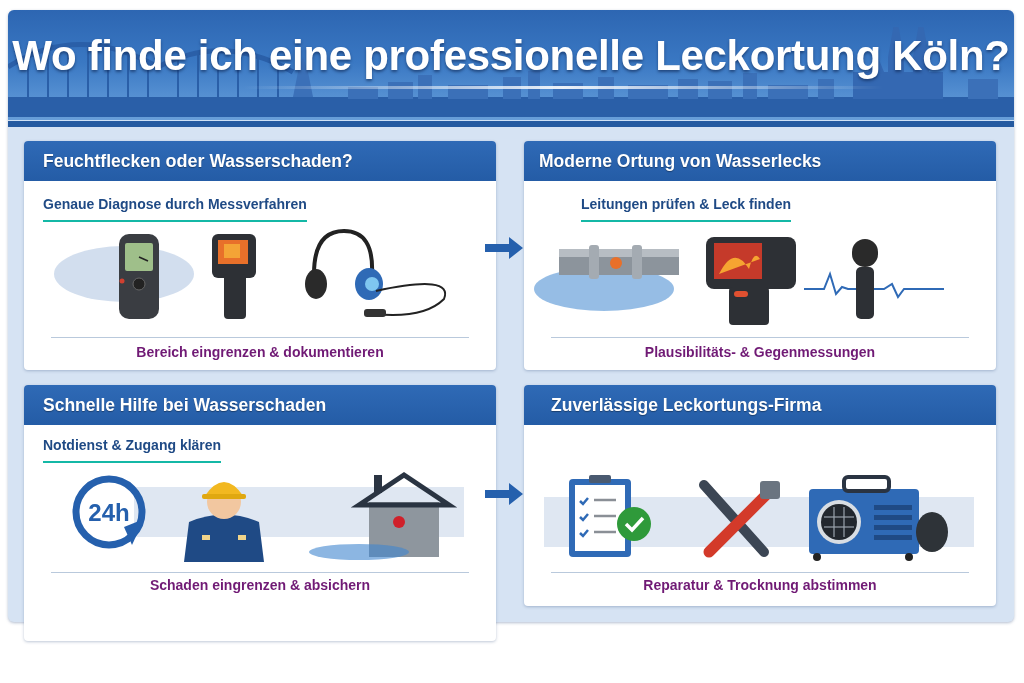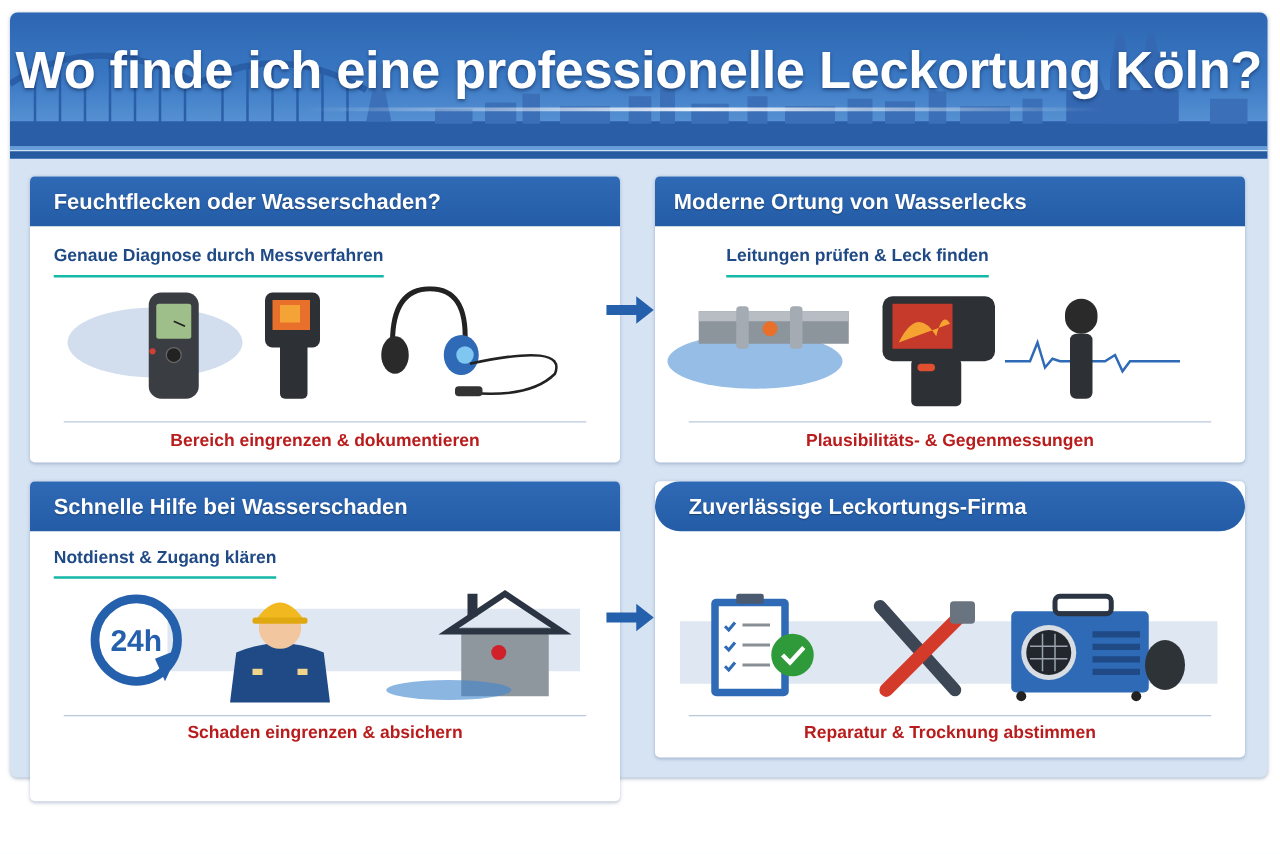--- a/index.html
+++ b/index.html
@@ -41,21 +41,21 @@
   .card-head .small { font-size: 18px; }
   .subhead {
     position: absolute; left: 19px; top: 55px; color: #1f4a85;
     font-weight: bold; font-size: 14px; padding-bottom: 8px;
     border-bottom: 2px solid #14b8a6;
   }
   .art { position: absolute; left: 0; top: 88px; width: 100%; height: 100px; }
   .divider { position: absolute; left: 27px; right: 27px; top: 196px; height: 1px; background: #b9c9dc; }
   .footer-text {
     position: absolute; left: 0; width: 100%; top: 203px; text-align: center;
-    color: #b91c1c; font-weight: bold; font-size: 14px;
+    color: #701a75; font-weight: bold; font-size: 14px;
   }
 
   .arrow { position: absolute; width: 40px; height: 24px; }
 </style>
 </head>
 <body>
 
 <div class="frame"></div>
 
 <div class="banner">
@@ -204,21 +204,21 @@
       <rect x="350" y="8" width="8" height="18" fill="#2a3442"></rect>
       <circle cx="375" cy="55" r="6" fill="#d0202a"></circle>
       <ellipse cx="335" cy="85" rx="50" ry="8" fill="#3f86cf" opacity="0.6"></ellipse>
     </g>
   </svg>
   <div class="divider" style="top:187px;"></div>
   <div class="footer-text" style="top:192px;">Schaden eingrenzen &amp; absichern</div>
 </div>
 
 <div class="card" style="left:524px; top:385px; width:472px; height:221px;">
-  <div class="card-head" style="padding-left:27px;border-radius:20px;">
+  <div class="card-head" style="padding-left:27px;">
     <span>Zuverlässige Leckortungs-Firma</span>
   </div>
   <svg class="art" style="top:82px;" viewBox="0 0 472 100">
     <rect x="20" y="30" width="430" height="50" fill="#c9d7ea" opacity="0.6"></rect>
     <g>
       <rect x="45" y="12" width="62" height="78" rx="4" fill="#2f6ab6"></rect>
       <rect x="51" y="18" width="50" height="66" fill="#ffffff"></rect>
       <rect x="65" y="8" width="22" height="8" rx="2" fill="#4a5a70"></rect>
       <g stroke="#2f6ab6" stroke-width="2.5" fill="none">
         <polyline points="56,34 59,37 64,31"></polyline>

